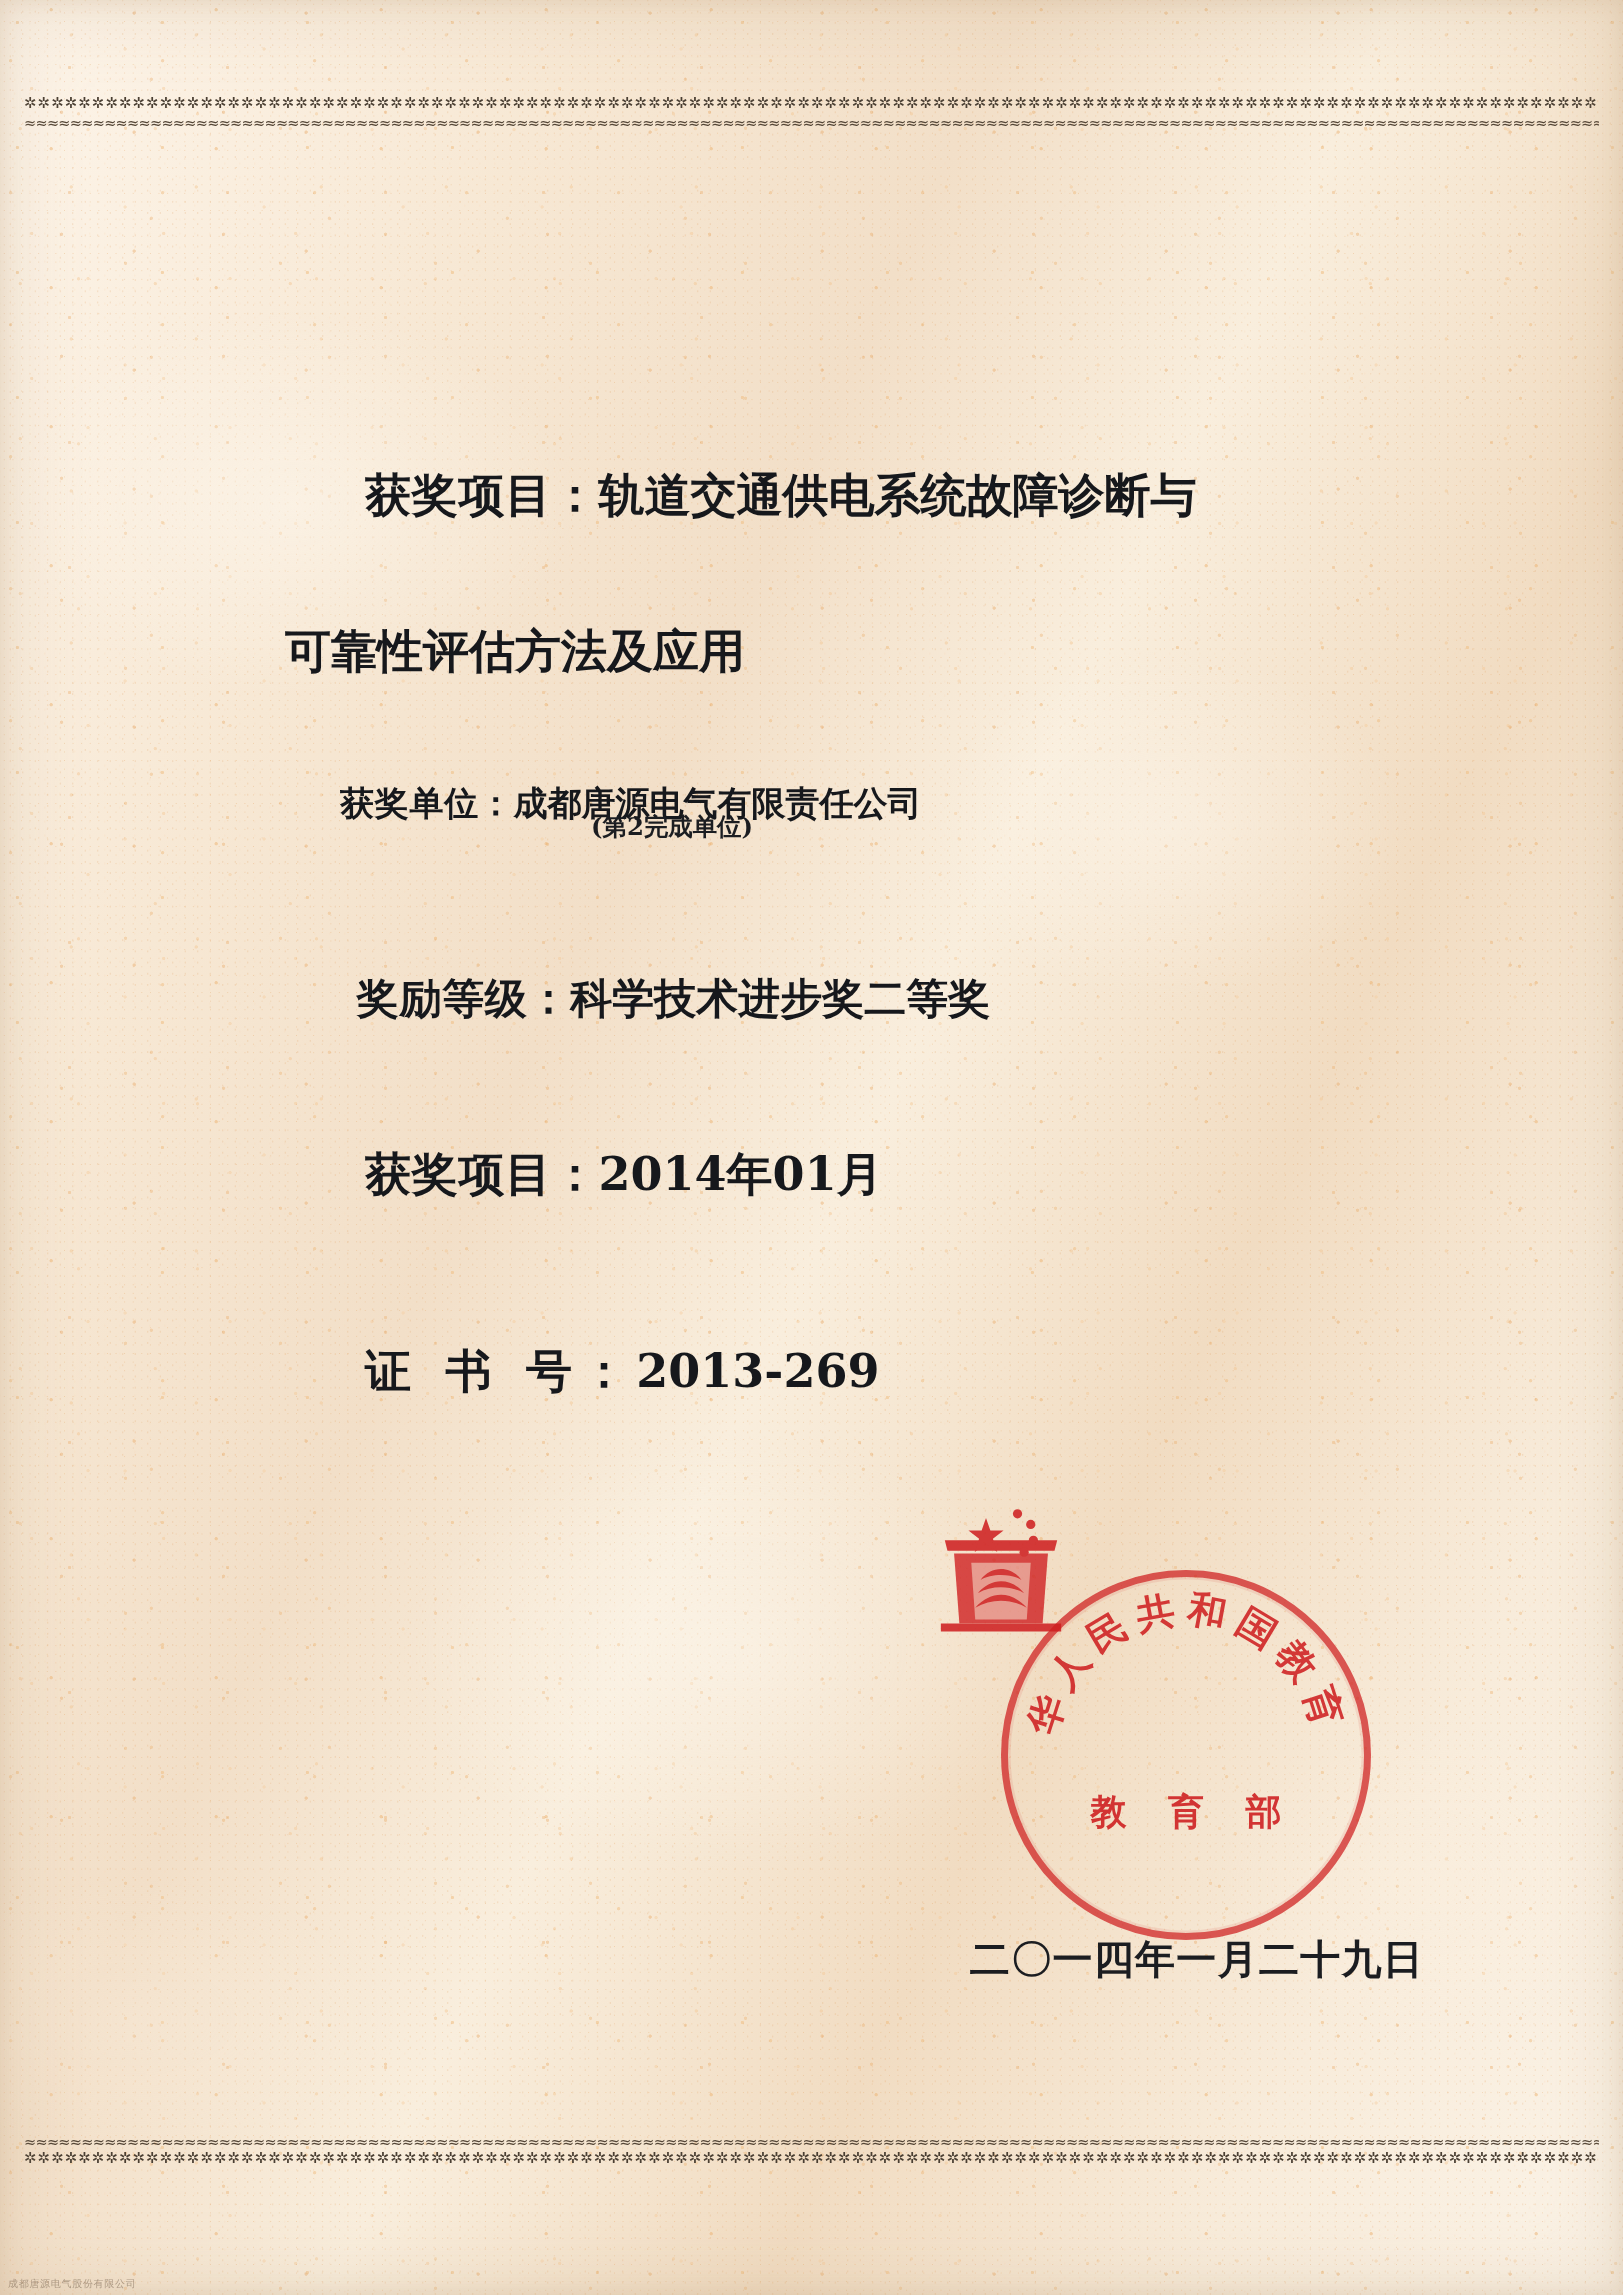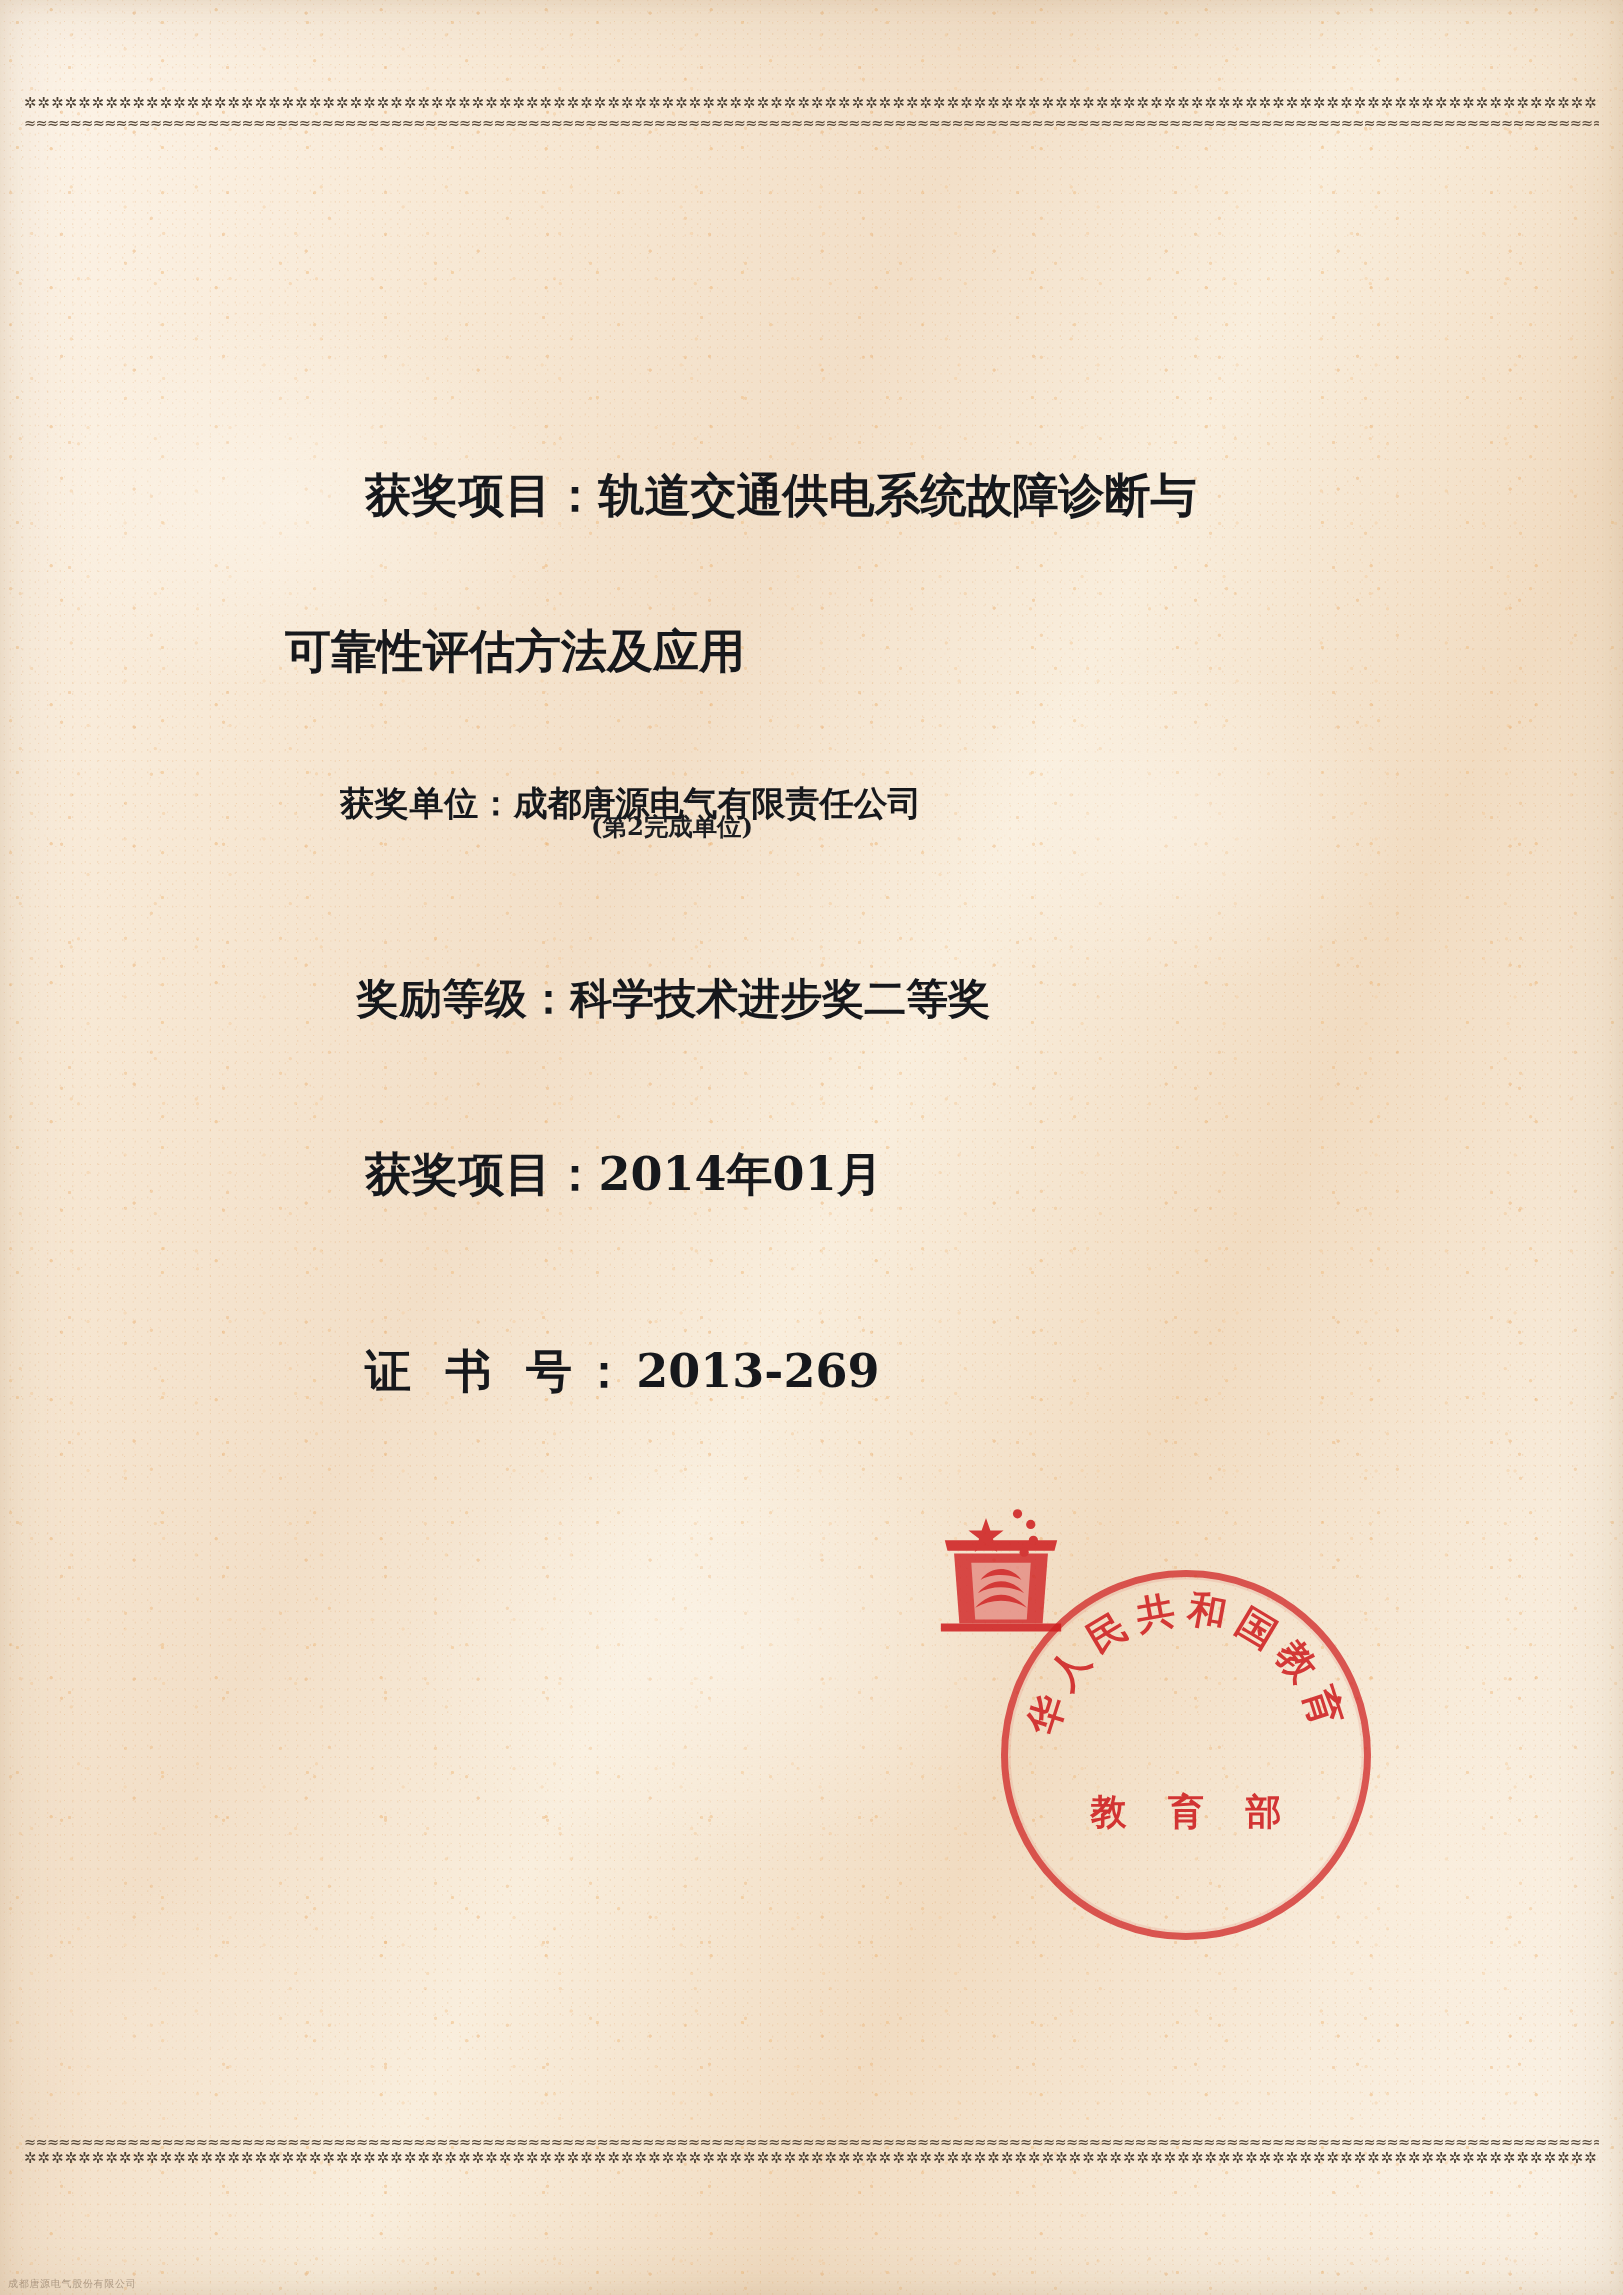--- a/index.html
+++ b/index.html
@@ -316,19 +316,20 @@
             <circle cx="160" cy="46" r="7"></circle>
             <circle cx="164" cy="70" r="7"></circle>
             <circle cx="150" cy="88" r="7"></circle>
           </g>
         </g>
       </svg>
 
       <div class="seal-bottom-label">教 育 部</div>
     </div>
 
+    <div class="seal-date">二〇一四年一月二十九日</div>
 
   </div>
 
   <div class="edge-shadow"></div>
   <div class="watermark">成都唐源电气股份有限公司</div>
 </div>
 
 
 </body></html>

